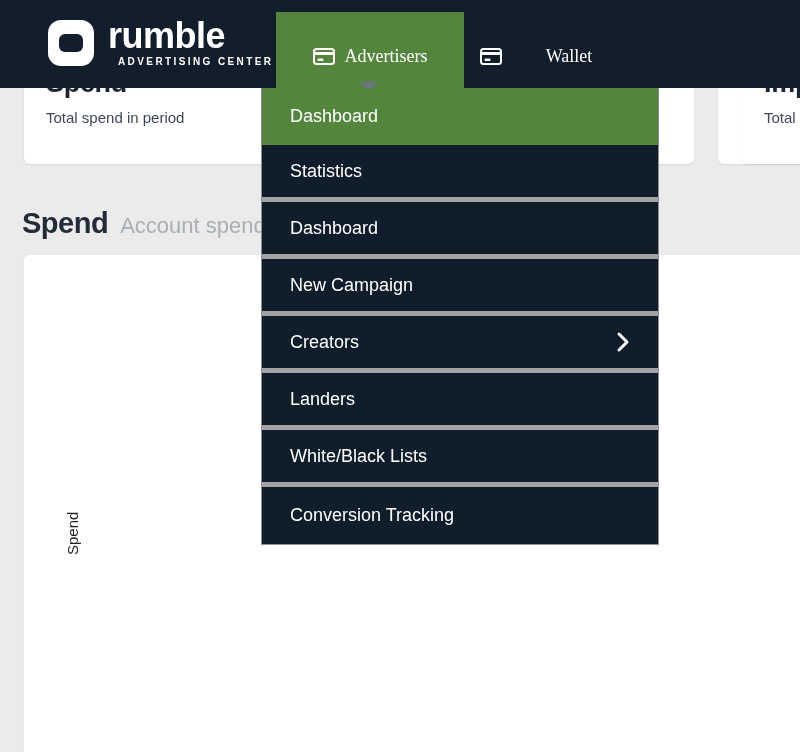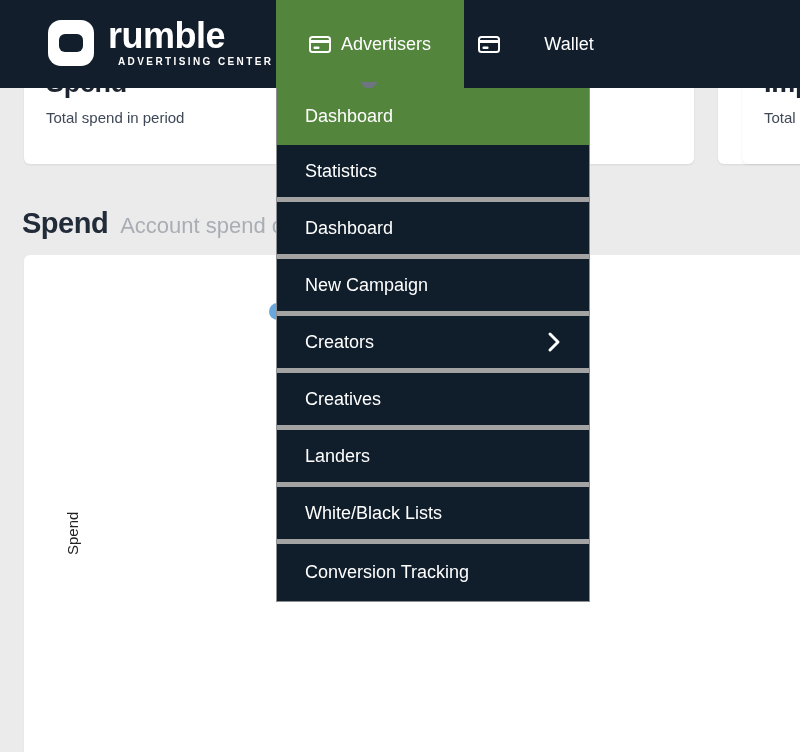--- a/index.html
+++ b/index.html
@@ -84,42 +84,42 @@
   .logo-text { display: flex; flex-direction: column; }
   .logo-word {
     font-size: 36px; font-weight: 700; color: #fff;
     letter-spacing: -.5px; line-height: 36px;
   }
   .logo-tag {
     font-size: 10px; font-weight: 700; color: #fff;
     letter-spacing: 2.4px; margin-top: 2px; text-align: right; margin-left: 10px;
   }
 
-  .tabs { position: absolute; left: 276px; top: 0; height: 88px; display: flex; z-index: 31; }
+  .tabs { position: absolute; left: 276px; top: 12px; height: 88px; display: flex; z-index: 31; font-family: Liberation Serif, serif; }
   .tab {
     height: 88px; display: flex; align-items: center; justify-content: center;
     gap: 10px; color: #ffffff; cursor: pointer;
     font-size: 18px; white-space: nowrap;
   }
   .tab.advertisers { width: 188px; background: #53853c; }
   .tab.wallet { width: 144px; background: #121e2b; gap: 44px; }
   .card-icon { display: block; }
 
   .tab-caret {
     position: absolute; left: 360px; top: 82px;
     width: 0; height: 0; z-index: 32;
     border-left: 9px solid transparent;
     border-right: 9px solid transparent;
     border-top: 10px solid #6d7580;
   }
 
   
   .menu {
-    position: absolute; left: 276px; top: 88px;
-    width: 314px; z-index: 40;
+    position: absolute; left: 261px; top: 88px;
+    width: 398px; z-index: 40;
     background: #101d2a;
     border: 1px solid #8d8f92;
     border-top: none;
   }
   .menu-item {
     position: relative; height: 57px; display: flex; align-items: center;
     padding: 0 28px; color: #ffffff; font-size: 18px;
     border-bottom: 5px solid #a3a3a3; cursor: pointer; white-space: nowrap;
   }
   .menu-item.active { background: #53853c; border-bottom: 1px solid #53853c; }
@@ -212,23 +212,20 @@
     <div class="menu-item">
       <span>New Campaign</span>
     </div>
     <div class="menu-item">
       <span>Creators</span>
       <svg class="menu-chevron" width="14" height="22" viewBox="0 0 14 22">
         <polyline points="3,3 11,11 3,19" fill="none" stroke="#fff" stroke-width="3" stroke-linecap="round" stroke-linejoin="round"></polyline>
       </svg>
     </div>
     <div class="menu-item">
-      <span>Creatives</span>
-    </div>
-    <div class="menu-item">
       <span>Landers</span>
     </div>
     <div class="menu-item">
       <span>White/Black Lists</span>
     </div>
     <div class="menu-item">
       <span>Conversion Tracking</span>
     </div>
   </div>
 

